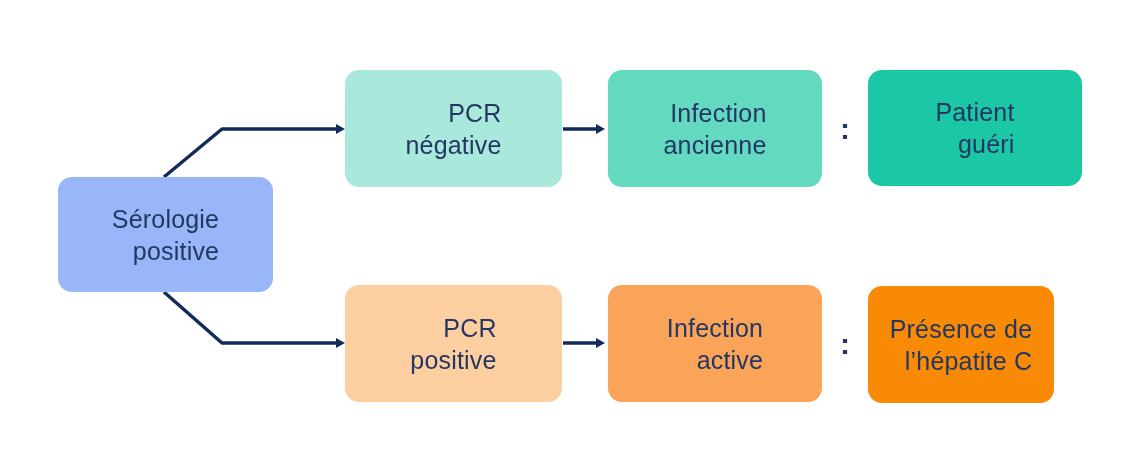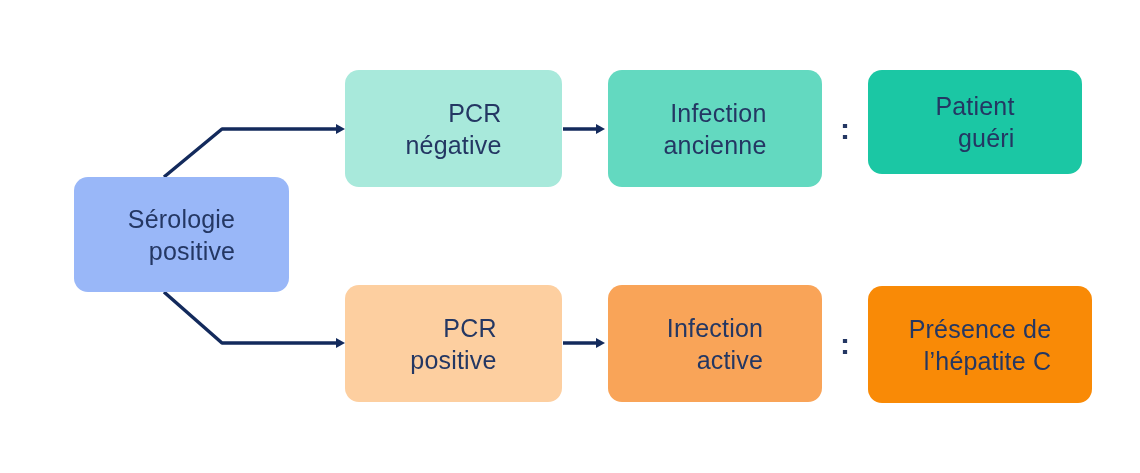--- a/index.html
+++ b/index.html
@@ -18,27 +18,27 @@
     align-items: center;
     justify-content: center;
     text-align: right;
     font-size: 25px;
     line-height: 32px;
     font-weight: 400;
     white-space: pre-line;
     letter-spacing: 0.2px;
   }
   
-  .n-serologie          { left: 74px;  top: 177px; width: 215px; height: 115px; }
+  .n-serologie          { left: 58px;  top: 177px; width: 215px; height: 115px; }
   .n-pcr-negative       { left: 345px; top: 70px;  width: 217px; height: 117px; }
   .n-infection-ancienne { left: 608px; top: 70px;  width: 214px; height: 117px; }
-  .n-patient-gueri      { left: 868px; top: 70px;  width: 214px; height: 104px; }
+  .n-patient-gueri      { left: 868px; top: 70px;  width: 214px; height: 116px; }
   .n-pcr-positive       { left: 345px; top: 285px; width: 217px; height: 117px; }
   .n-infection-active   { left: 608px; top: 285px; width: 214px; height: 117px; }
-  .n-presence-hepatite  { left: 868px; top: 286px; width: 224px; height: 117px; }
+  .n-presence-hepatite  { left: 868px; top: 286px; width: 186px; height: 117px; }
 
   .colon-sep {
     position: absolute;
     left: 822px;
     width: 46px;
     display: flex;
     align-items: center;
     justify-content: center;
     font-size: 30px;
     font-weight: 700;

